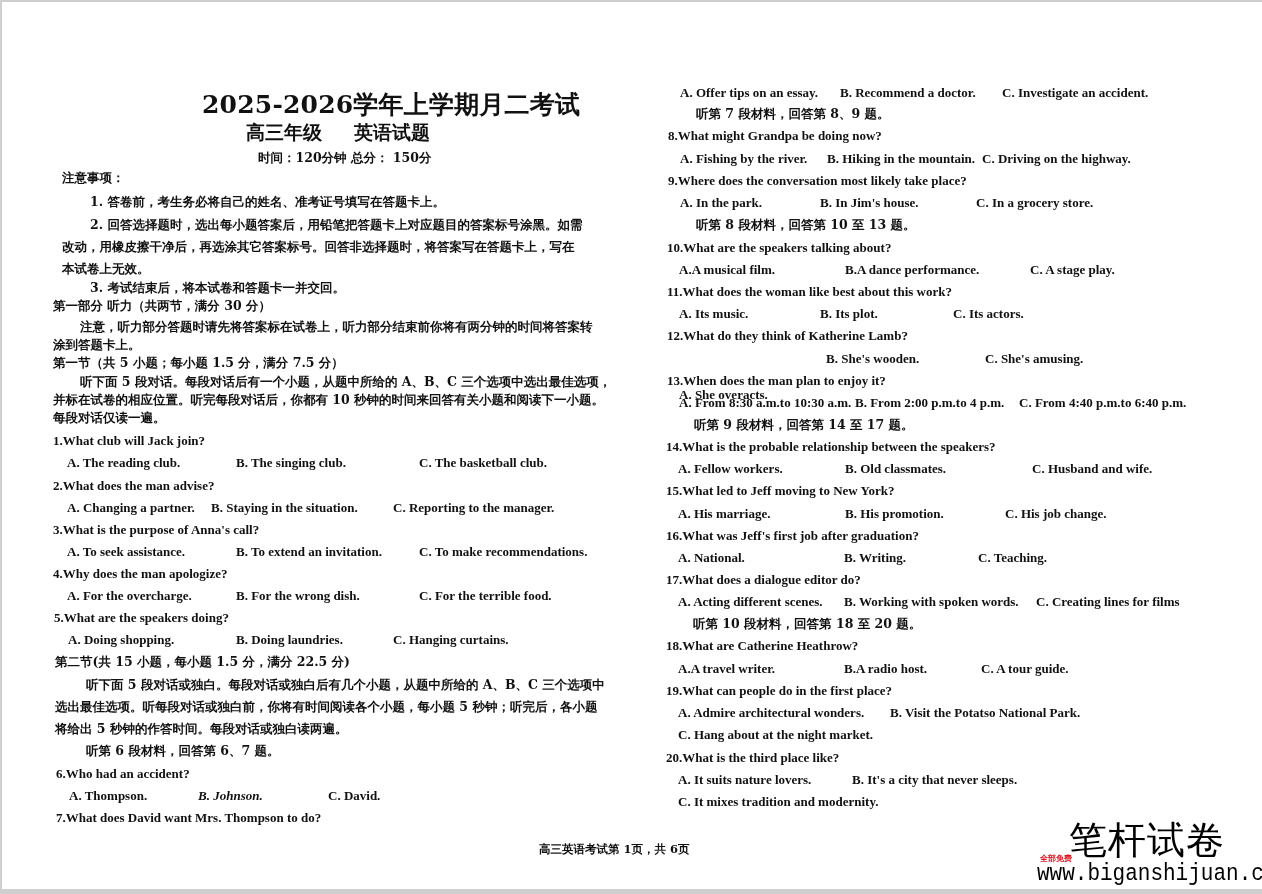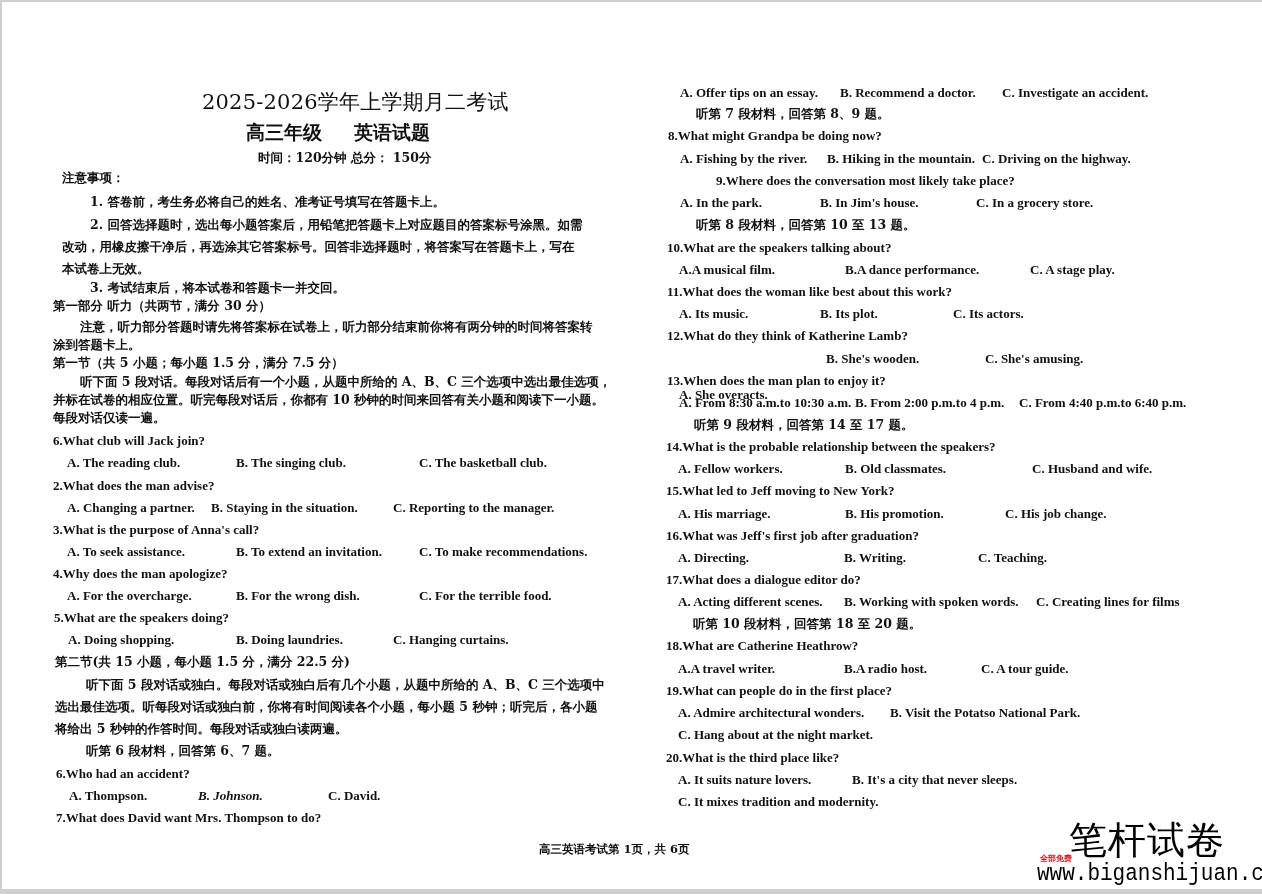--- a/index.html
+++ b/index.html
@@ -9,21 +9,21 @@
     position: relative; overflow: hidden;
     font-family: "DejaVu Serif", "Liberation Serif", serif;
     color: #111;
   }
   .page {
     position: absolute; left: 2px; top: 2px;
     width: 1260px; height: 887px;
     background: #ffffff;
   }
   .abs { position: absolute; white-space: nowrap; }
-  .title1 { font-size: 21px; font-weight: normal; letter-spacing: 0.2px; }
+  .title1 { font-size: 25px; font-weight: bold; letter-spacing: 0.2px; }
   .title2 { font-size: 19px; font-weight: bold; }
   .meta { font-size: 12.5px; font-weight: bold; }
   .cn { font-size: 12.5px; font-weight: bold; }
   .q { font-family: "Liberation Serif", serif; font-size: 13px; font-weight: bold; }
   .opt { font-family: "Liberation Serif", serif; font-size: 13px; font-weight: bold; }
   .footer { font-size: 11.5px; font-weight: bold; }
   .brand-cn { font-family: "DejaVu Sans", sans-serif; font-size: 38px; font-weight: normal; color: #000; letter-spacing: 1px; }
   .brand-url { font-family: "Liberation Mono", monospace; font-size: 21px; color: #000; transform: scaleY(1.15); transform-origin: left top; }
   .brand-free { font-family: "DejaVu Sans", sans-serif; font-size: 8px; color: #e0141e; font-weight: bold; }
 </style>
@@ -45,21 +45,21 @@
   <div class="abs cn" style="left:88px; top:278px;">3. 考试结束后，将本试卷和答题卡一并交回。</div>
 
   <div class="abs cn" style="left:51px; top:296px;">第一部分  听力（共两节，满分 30 分）</div>
   <div class="abs cn" style="left:78px; top:317px;">注意，听力部分答题时请先将答案标在试卷上，听力部分结束前你将有两分钟的时间将答案转</div>
   <div class="abs cn" style="left:51px; top:335px;">涂到答题卡上。</div>
   <div class="abs cn" style="left:51px; top:353px;">第一节（共 5 小题；每小题 1.5 分，满分 7.5 分）</div>
   <div class="abs cn" style="left:78px; top:372px;">听下面 5 段对话。每段对话后有一个小题，从题中所给的 A、B、C 三个选项中选出最佳选项，</div>
   <div class="abs cn" style="left:51px; top:390px;">并标在试卷的相应位置。听完每段对话后，你都有 10 秒钟的时间来回答有关小题和阅读下一小题。</div>
   <div class="abs cn" style="left:51px; top:408px;">每段对话仅读一遍。</div>
 
-  <div class="abs q" style="left:51px; top:431px;">6.What club will Jack join?</div>
+  <div class="abs q" style="left:51px; top:431px;">1.What club will Jack join?</div>
   <div class="abs opt" style="left:65px; top:453px;">A. The reading club.</div>
   <div class="abs opt" style="left:234px; top:453px;">B. The singing club.</div>
   <div class="abs opt" style="left:417px; top:453px;">C. The basketball club.</div>
 
   <div class="abs q" style="left:51px; top:476px;">2.What does the man advise?</div>
   <div class="abs opt" style="left:65px; top:498px;">A. Changing a partner.</div>
   <div class="abs opt" style="left:209px; top:498px;">B. Staying in the situation.</div>
   <div class="abs opt" style="left:391px; top:498px;">C. Reporting to the manager.</div>
 
   <div class="abs q" style="left:51px; top:520px;">3.What is the purpose of Anna's call?</div>
@@ -93,21 +93,21 @@
   <div class="abs opt" style="left:678px; top:83px;">A. Offer tips on an essay.</div>
   <div class="abs opt" style="left:838px; top:83px;">B. Recommend a doctor.</div>
   <div class="abs opt" style="left:1000px; top:83px;">C. Investigate an accident.</div>
   <div class="abs cn" style="left:694px; top:104px;">听第 7 段材料，回答第 8、9 题。</div>
 
   <div class="abs q" style="left:666px; top:126px;">8.What might Grandpa be doing now?</div>
   <div class="abs opt" style="left:678px; top:149px;">A. Fishing by the river.</div>
   <div class="abs opt" style="left:825px; top:149px;">B. Hiking in the mountain.</div>
   <div class="abs opt" style="left:980px; top:149px;">C. Driving on the highway.</div>
 
-  <div class="abs q" style="left:666px; top:171px;margin-left:48px;">9.Where does the conversation most likely take place?</div>
+  <div class="abs q" style="left:666px; top:171px;">9.Where does the conversation most likely take place?</div>
   <div class="abs opt" style="left:678px; top:193px;">A. In the park.</div>
   <div class="abs opt" style="left:818px; top:193px;">B. In Jim's house.</div>
   <div class="abs opt" style="left:974px; top:193px;">C. In a grocery store.</div>
   <div class="abs cn" style="left:694px; top:215px;">听第 8 段材料，回答第 10 至 13 题。</div>
 
   <div class="abs q" style="left:665px; top:238px;">10.What are the speakers talking about?</div>
   <div class="abs opt" style="left:677px; top:260px;">A.A musical film.</div>
   <div class="abs opt" style="left:843px; top:260px;">B.A dance performance.</div>
   <div class="abs opt" style="left:1028px; top:260px;">C. A stage play.</div>
 
@@ -131,21 +131,21 @@
   <div class="abs opt" style="left:676px; top:459px;">A. Fellow workers.</div>
   <div class="abs opt" style="left:843px; top:459px;">B. Old classmates.</div>
   <div class="abs opt" style="left:1030px; top:459px;">C. Husband and wife.</div>
 
   <div class="abs q" style="left:664px; top:481px;">15.What led to Jeff moving to New York?</div>
   <div class="abs opt" style="left:676px; top:504px;">A. His marriage.</div>
   <div class="abs opt" style="left:843px; top:504px;">B. His promotion.</div>
   <div class="abs opt" style="left:1003px; top:504px;">C. His job change.</div>
 
   <div class="abs q" style="left:664px; top:526px;">16.What was Jeff's first job after graduation?</div>
-  <div class="abs opt" style="left:676px; top:548px;">A. Directing.</div>
+  <div class="abs opt" style="left:676px; top:548px;">A. National.</div>
   <div class="abs opt" style="left:842px; top:548px;">B. Writing.</div>
   <div class="abs opt" style="left:976px; top:548px;">C. Teaching.</div>
 
   <div class="abs q" style="left:664px; top:570px;">17.What does a dialogue editor do?</div>
   <div class="abs opt" style="left:676px; top:592px;">A. Acting different scenes.</div>
   <div class="abs opt" style="left:842px; top:592px;">B. Working with spoken words.</div>
   <div class="abs opt" style="left:1034px; top:592px;">C. Creating lines for films</div>
   <div class="abs cn" style="left:691px; top:614px;">听第 10 段材料，回答第 18 至 20 题。</div>
 
   <div class="abs q" style="left:664px; top:636px;">18.What are Catherine Heathrow?</div>

